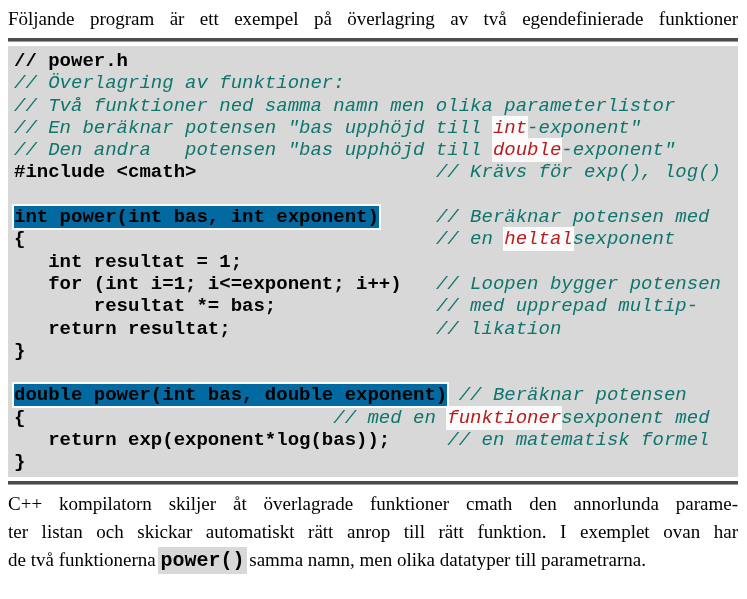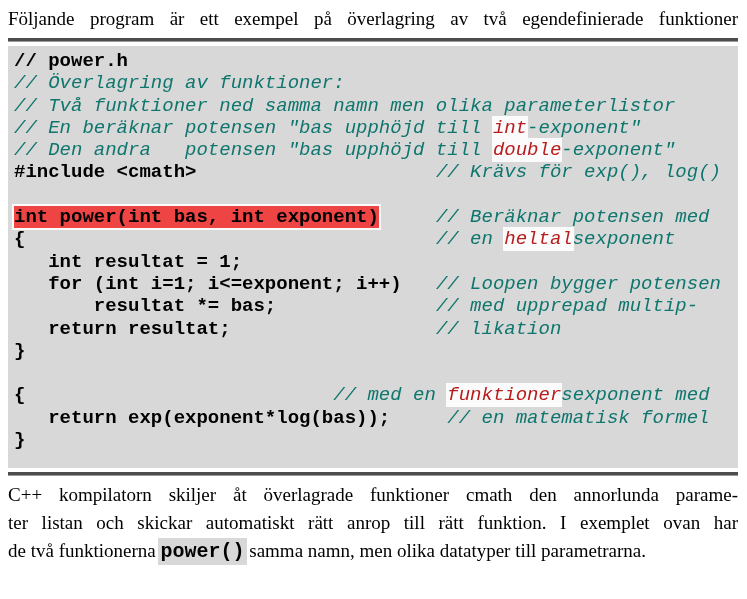--- a/index.html
+++ b/index.html
@@ -32,33 +32,33 @@
     background: #4d4d4d;
     border-bottom: 1px solid #9a9a9a;
   }
   .rule.top { margin-top: 5px; }
   .rule.bottom { margin-top: 4px; }
   .code-block {
     margin-top: 4px;
     width: 730px;
     background: #d8d8d8;
     box-sizing: border-box;
-    padding: 4px 0 17px 6px;
+    padding: 4px 0 3px 6px;
     font-family: "Liberation Mono", monospace;
     font-size: 19px;
   }
   .code-line {
     white-space: pre;
     height: 22.3px;
     line-height: 22.3px;
   }
   .seg-b  { font-weight: bold; color: #000; }
   .seg-c  { font-style: italic; color: #0f766e; }
   .seg-p  { color: #2e2e2e; }
-  .seg-hb { font-weight: bold; color: #000; background: #ef4444; box-shadow: 0 0 0 2px #fbfbfb; }
+  .seg-hb { font-weight: bold; color: #000; background: #0369a1; box-shadow: 0 0 0 2px #fbfbfb; }
   .seg-hc { font-style: italic; color: #b91c1c; background: #fbfbfb; box-shadow: 0 0 0 1px #fbfbfb; }
   .outro { margin-top: 5px; }
   .inline-code {
     font-family: "Liberation Mono", monospace;
     font-weight: bold;
     font-size: 20px;
     background: #d8d8d8;
     box-shadow: 0 0 0 2px #d8d8d8;
   }
 </style>
@@ -82,20 +82,21 @@
       <div class="code-line"><span class="seg-b">#include &lt;cmath&gt;</span><span class="seg-p">                     </span><span class="seg-c">// Krävs för exp(), log()</span></div>
       <div class="code-line">&nbsp;</div>
       <div class="code-line"><span class="seg-hb">int power(int bas, int exponent)</span><span class="seg-p">     </span><span class="seg-c">// Beräknar potensen med</span></div>
       <div class="code-line"><span class="seg-b">{</span><span class="seg-p">                                    </span><span class="seg-c">// en </span><span class="seg-hc">heltal</span><span class="seg-c">sexponent</span></div>
       <div class="code-line"><span class="seg-b">   int resultat = 1;</span></div>
       <div class="code-line"><span class="seg-b">   for (int i=1; i&lt;=exponent; i++)</span><span class="seg-p">   </span><span class="seg-c">// Loopen bygger potensen</span></div>
       <div class="code-line"><span class="seg-b">       resultat *= bas;</span><span class="seg-p">              </span><span class="seg-c">// med upprepad multip-</span></div>
       <div class="code-line"><span class="seg-b">   return resultat;</span><span class="seg-p">                  </span><span class="seg-c">// likation</span></div>
       <div class="code-line"><span class="seg-b">}</span></div>
       <div class="code-line">&nbsp;</div>
+      <div class="code-line"><span class="seg-hb">double power(int bas, double exponent)</span><span class="seg-p"> </span><span class="seg-c">// Beräknar potensen</span></div>
       <div class="code-line"><span class="seg-b">{</span><span class="seg-p">                           </span><span class="seg-c">// med en </span><span class="seg-hc">funktioner</span><span class="seg-c">sexponent med</span></div>
       <div class="code-line"><span class="seg-b">   return exp(exponent*log(bas));</span><span class="seg-p">     </span><span class="seg-c">// en matematisk formel</span></div>
       <div class="code-line"><span class="seg-b">}</span></div>
     </div>
 
   <div class="rule bottom"></div>
 
   <div class="para outro">
     <div class="para-line">C++ kompilatorn skiljer åt överlagrade funktioner cmath den annorlunda parame-</div>
     <div class="para-line">ter listan och skickar automatiskt rätt anrop till rätt funktion. I exemplet ovan har</div>

